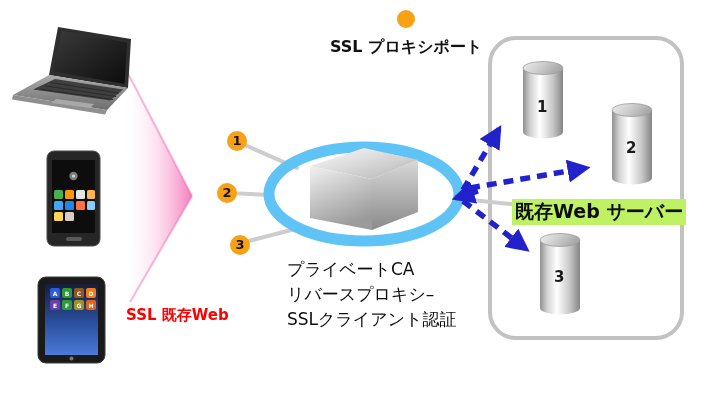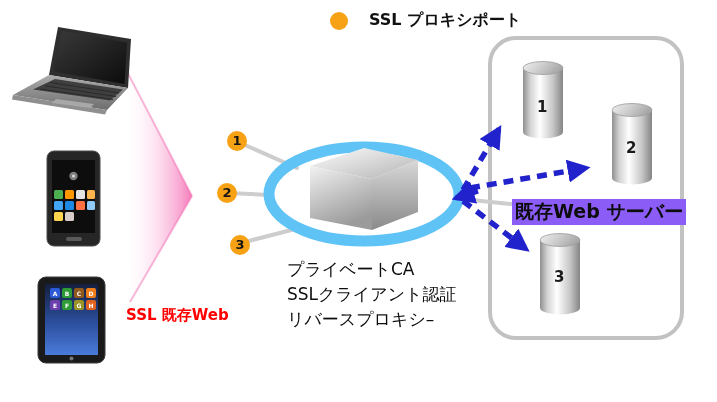--- a/index.html
+++ b/index.html
@@ -3,31 +3,31 @@
 <meta charset="utf-8">
 <style>
   html,body{margin:0;padding:0;background:#fff;}
   body{font-family:"DejaVu Sans","Liberation Sans",sans-serif;}
   .canvas{position:relative;width:717px;height:402px;background:#fff;overflow:hidden;}
   .canvas svg{position:absolute;left:0;top:0;}
 
   
   .overlay{position:absolute;z-index:3;}
 
-  .legend{display:flex;align-items:center;gap:21px;left:330px;top:10px;}
+  .legend{display:flex;align-items:center;gap:9px;left:330px;top:10px;flex-direction:column;}
   .legend-dot{width:18px;height:18px;border-radius:50%;background:var(--port-orange,#F7A114);display:inline-block;}
   .legend-label{font-size:16px;font-weight:bold;color:#111;white-space:nowrap;}
 
   .badge{width:20px;height:20px;border-radius:50%;background:var(--port-orange,#F7A114);
          color:#151515;font-size:13px;font-weight:bold;text-align:center;line-height:20px;}
 
   .caption{left:287px;top:257px;font-size:17px;font-weight:normal;color:#0d0d0d;line-height:25px;white-space:nowrap;}
 
   .server-label{left:512px;top:199px;font-size:19px;font-weight:bold;color:#0d0d0d;
-                background:#8b5cf6;padding:0 3px;white-space:nowrap;}
+                background:#bef264;padding:0 3px;white-space:nowrap;}
 
   .access-label{left:126px;top:306px;font-size:15px;font-weight:bold;color:var(--access-red,#FF0000);white-space:nowrap;}
 
   .cyl-num{font-size:15px;font-weight:bold;color:#1a1a1a;}
 
   .tablet-apps{left:50px;top:288px;display:grid;grid-template-columns:repeat(4,10px);grid-auto-rows:10px;gap:2px;}
   .app-tile{width:10px;height:10px;border-radius:2px;color:#fff;font-size:6px;font-weight:bold;
             display:flex;align-items:center;justify-content:center;}
 
   
@@ -175,22 +175,22 @@
     <span class="legend-dot"></span>
     <span class="legend-label">SSL プロキシポート</span>
   </div>
 
   <div class="overlay badge" style="left:227px;top:131px;">1</div>
   <div class="overlay badge" style="left:217px;top:183px;">2</div>
   <div class="overlay badge" style="left:230px;top:235px;">3</div>
 
   <div class="overlay caption">
     <div>プライベートCA</div>
+    <div>リバースプロキシ–</div>
     <div>SSLクライアント認証</div>
-    <div>リバースプロキシ–</div>
   </div>
 
   <div class="overlay server-label">既存Web サーバー</div>
 
   <div class="overlay cyl-num" style="left:537px;top:98px;">1</div>
   <div class="overlay cyl-num" style="left:626px;top:139px;">2</div>
   <div class="overlay cyl-num" style="left:554px;top:268px;">3</div>
 
   <div class="overlay access-label">SSL 既存Web</div>
 

